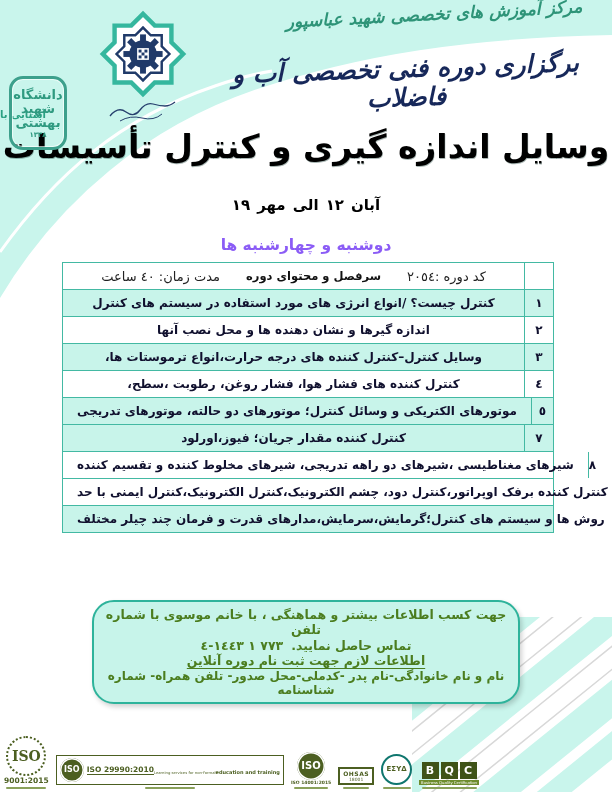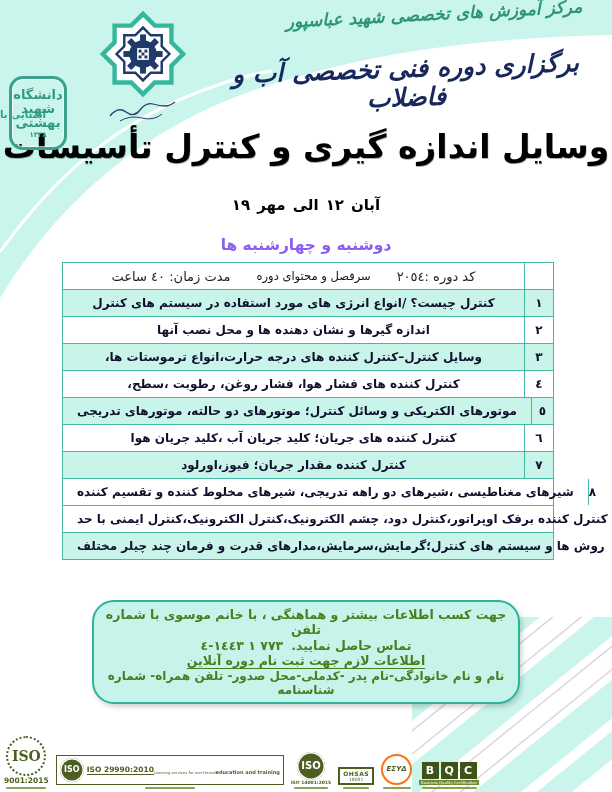--- a/index.html
+++ b/index.html
@@ -61,21 +61,21 @@
   
   .course-table{
     position:absolute;left:62px;top:262px;width:490px;z-index:2;
     border:1.3px solid #43b9a3;background:#fff;
   }
   .t-head{display:flex;direction:ltr;height:26px;}
   .t-head .h-main{
     flex:1;display:flex;direction:ltr;align-items:center;justify-content:center;gap:26px;
   }
   .t-head .h-main .seg{direction:rtl;font-size:13px;color:#222;}
-  .t-head .h-main .seg.mid{font-size:11.5px;font-weight:normal;color:#111;}
+  .t-head .h-main .seg.mid{font-size:11.5px;font-weight:bold;color:#111;}
   .numcol{
     width:28px;border-left:1.3px solid #43b9a3;
     display:flex;align-items:center;justify-content:center;
     font-size:12px;font-weight:bold;color:#10102e;
   }
   .t-row{display:flex;direction:ltr;height:26px;border-top:1.3px solid #43b9a3;}
   .t-row.mint{background:#c8f4ea;}
   .t-row .cell{
     flex:1;display:flex;align-items:center;justify-content:center;
     direction:rtl;text-align:center;padding:0 14px;
@@ -117,23 +117,23 @@
   .r28{width:28px;height:28px;font-size:10px;}
   .badge29990 .txt{display:flex;flex-direction:row;align-items:flex-end;}
   .badge29990 .t1{font-size:7.5px;font-weight:bold;border-bottom:1px solid #4c5f21;}
   .badge29990 .t2{font-size:3.8px;}
   .badge29990 .t3{font-size:5px;font-weight:bold;}
   .c14001 .sub{font-size:4.5px;font-weight:bold;}
   .ohsas-box{border:2px solid #4c5f21;padding:1px 3px;text-align:center;}
   .ohsas-box .t{font-size:6px;font-weight:bold;letter-spacing:.5px;}
   .ohsas-box .n{font-size:4.5px;}
   .esyd-circle{
-    width:27px;height:27px;border:2px solid #f97316;border-radius:50%;
+    width:27px;height:27px;border:2px solid #0f766e;border-radius:50%;
     display:flex;align-items:center;justify-content:center;
-    font-size:7px;font-weight:bold;font-style:italic;
+    font-size:7px;font-weight:bold;
   }
   .bqc-row{display:flex;gap:2px;}
   .bqc-sq{
     width:17px;height:17px;background:#3f5318;color:#fff;
     display:flex;align-items:center;justify-content:center;
     font-size:11px;font-weight:bold;
   }
   .bqc-bar{
     margin-top:1px;background:#6e8c2e;color:#fff;font-size:3.8px;
     padding:0 2px;line-height:5px;white-space:nowrap;
@@ -239,24 +239,20 @@
       <div class="numcol">٣</div>
     </div>
     <div class="t-row">
       <div class="cell">کنترل کننده های فشار هوا، فشار روغن، رطوبت ،سطح،</div>
       <div class="numcol">٤</div>
     </div>
     <div class="t-row mint">
       <div class="cell">موتورهای الکتریکی و وسائل کنترل؛ موتورهای دو حالته، موتورهای تدریجی</div>
       <div class="numcol">٥</div>
     </div>
-    <div class="t-row">
-      <div class="cell">کنترل کننده های جریان؛ کلید جریان آب ،کلید جریان هوا</div>
-      <div class="numcol">٦</div>
-    </div>
     <div class="t-row mint">
       <div class="cell">کنترل کننده مقدار جریان؛ فیوز،اورلود</div>
       <div class="numcol">٧</div>
     </div>
     <div class="t-row">
       <div class="cell">شیرهای مغناطیسی ،شیرهای دو راهه تدریجی، شیرهای مخلوط کننده و تقسیم کننده</div>
       <div class="numcol">٨</div>
     </div>
     <div class="t-row">
       <div class="cell">کنترل کننده برفک اوپراتور،کنترل دود، چشم الکترونیک،کنترل الکترونیک،کنترل ایمنی با حد</div>

